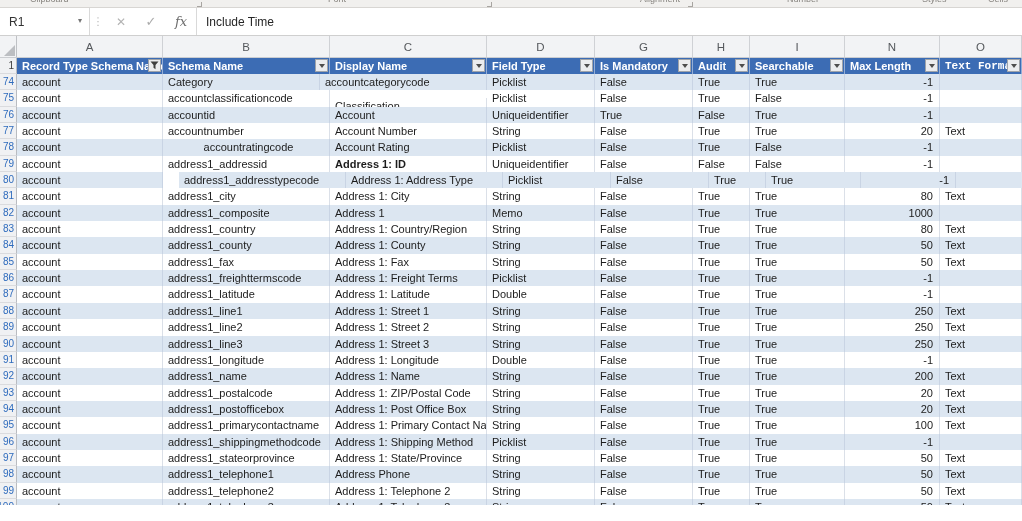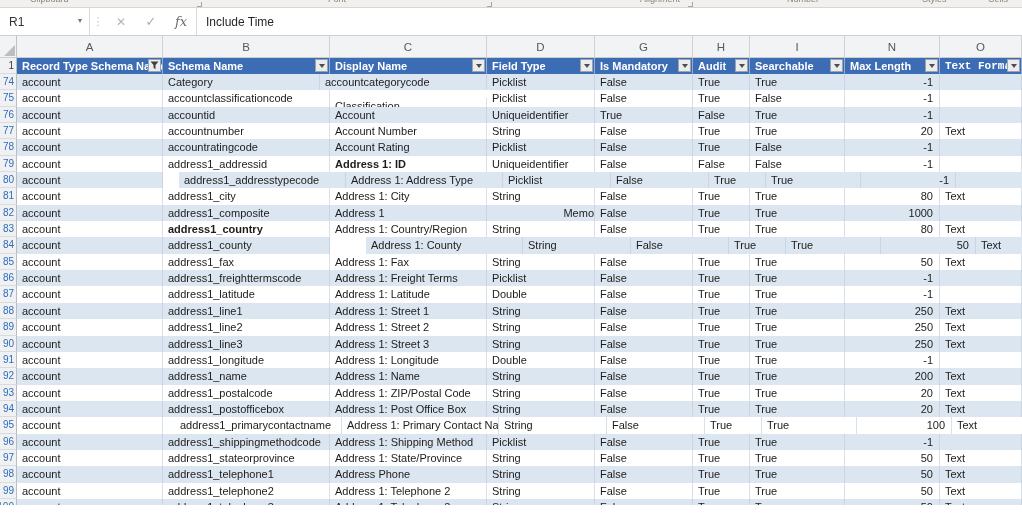--- a/index.html
+++ b/index.html
@@ -181,21 +181,21 @@
         <div class="cell" style="width: 108px; flex: 0 0 108px;">String</div>
         <div class="cell" style="width: 98px; flex: 0 0 98px;">False</div>
         <div class="cell" style="width: 57px; flex: 0 0 57px;">True</div>
         <div class="cell" style="width: 95px; flex: 0 0 95px;">True</div>
         <div class="cell num" style="width: 95px; flex: 0 0 95px;">20</div>
         <div class="cell" style="width: 82px; flex: 0 0 82px;">Text</div>
       </div>
       <div class="grid-row banded">
         <div class="gutter">78</div>
         <div class="cell" style="width: 146px; flex: 0 0 146px;">account</div>
-        <div class="cell" style="width: 167px; flex: 0 0 167px;">accountratingcode</div>
+        <div class="cell" style="width: 167px; flex: 0 0 167px; text-align: center;">accountratingcode</div>
         <div class="cell" style="width: 157px; flex: 0 0 157px;">Account Rating</div>
         <div class="cell" style="width: 108px; flex: 0 0 108px;">Picklist</div>
         <div class="cell" style="width: 98px; flex: 0 0 98px;">False</div>
         <div class="cell" style="width: 57px; flex: 0 0 57px;">True</div>
         <div class="cell" style="width: 95px; flex: 0 0 95px;">False</div>
         <div class="cell num" style="width: 95px; flex: 0 0 95px;">-1</div>
         <div class="cell" style="width: 82px; flex: 0 0 82px;"></div>
       </div>
       <div class="grid-row">
         <div class="gutter">79</div>
@@ -231,44 +231,44 @@
         <div class="cell" style="width: 57px; flex: 0 0 57px;">True</div>
         <div class="cell" style="width: 95px; flex: 0 0 95px;">True</div>
         <div class="cell num" style="width: 95px; flex: 0 0 95px;">80</div>
         <div class="cell" style="width: 82px; flex: 0 0 82px;">Text</div>
       </div>
       <div class="grid-row banded">
         <div class="gutter">82</div>
         <div class="cell" style="width: 146px; flex: 0 0 146px;">account</div>
         <div class="cell" style="width: 167px; flex: 0 0 167px;">address1_composite</div>
         <div class="cell" style="width: 157px; flex: 0 0 157px;">Address 1</div>
-        <div class="cell" style="width: 108px; flex: 0 0 108px; text-align: right;">Memo</div>
+        <div class="cell" style="width: 108px; flex: 0 0 108px;">Memo</div>
         <div class="cell" style="width: 98px; flex: 0 0 98px;">False</div>
         <div class="cell" style="width: 57px; flex: 0 0 57px;">True</div>
         <div class="cell" style="width: 95px; flex: 0 0 95px;">True</div>
         <div class="cell num" style="width: 95px; flex: 0 0 95px;">1000</div>
         <div class="cell" style="width: 82px; flex: 0 0 82px;"></div>
       </div>
       <div class="grid-row">
         <div class="gutter">83</div>
         <div class="cell" style="width: 146px; flex: 0 0 146px;">account</div>
-        <div class="cell" style="width: 167px; flex: 0 0 167px; font-weight: bold;">address1_country</div>
+        <div class="cell" style="width: 167px; flex: 0 0 167px;">address1_country</div>
         <div class="cell" style="width: 157px; flex: 0 0 157px;">Address 1: Country/Region</div>
         <div class="cell" style="width: 108px; flex: 0 0 108px;">String</div>
         <div class="cell" style="width: 98px; flex: 0 0 98px;">False</div>
         <div class="cell" style="width: 57px; flex: 0 0 57px;">True</div>
         <div class="cell" style="width: 95px; flex: 0 0 95px;">True</div>
         <div class="cell num" style="width: 95px; flex: 0 0 95px;">80</div>
         <div class="cell" style="width: 82px; flex: 0 0 82px;">Text</div>
       </div>
       <div class="grid-row banded">
         <div class="gutter">84</div>
         <div class="cell" style="width: 146px; flex: 0 0 146px;">account</div>
         <div class="cell" style="width: 167px; flex: 0 0 167px;">address1_county</div>
-        <div class="cell" style="width: 157px; flex: 0 0 157px; margin-left: 36px;">Address 1: County</div>
+        <div class="cell" style="width: 157px; flex: 0 0 157px;">Address 1: County</div>
         <div class="cell" style="width: 108px; flex: 0 0 108px;">String</div>
         <div class="cell" style="width: 98px; flex: 0 0 98px;">False</div>
         <div class="cell" style="width: 57px; flex: 0 0 57px;">True</div>
         <div class="cell" style="width: 95px; flex: 0 0 95px;">True</div>
         <div class="cell num" style="width: 95px; flex: 0 0 95px;">50</div>
         <div class="cell" style="width: 82px; flex: 0 0 82px;">Text</div>
       </div>
       <div class="grid-row">
         <div class="gutter">85</div>
         <div class="cell" style="width: 146px; flex: 0 0 146px;">account</div>
@@ -385,21 +385,21 @@
         <div class="cell" style="width: 108px; flex: 0 0 108px;">String</div>
         <div class="cell" style="width: 98px; flex: 0 0 98px;">False</div>
         <div class="cell" style="width: 57px; flex: 0 0 57px;">True</div>
         <div class="cell" style="width: 95px; flex: 0 0 95px;">True</div>
         <div class="cell num" style="width: 95px; flex: 0 0 95px;">20</div>
         <div class="cell" style="width: 82px; flex: 0 0 82px;">Text</div>
       </div>
       <div class="grid-row">
         <div class="gutter">95</div>
         <div class="cell" style="width: 146px; flex: 0 0 146px;">account</div>
-        <div class="cell" style="width: 167px; flex: 0 0 167px; margin-left: 12px;">address1_primarycontactname</div>
+        <div class="cell" style="width: 167px; flex: 0 0 167px;">address1_primarycontactname</div>
         <div class="cell" style="width: 157px; flex: 0 0 157px;">Address 1: Primary Contact Name</div>
         <div class="cell" style="width: 108px; flex: 0 0 108px;">String</div>
         <div class="cell" style="width: 98px; flex: 0 0 98px;">False</div>
         <div class="cell" style="width: 57px; flex: 0 0 57px;">True</div>
         <div class="cell" style="width: 95px; flex: 0 0 95px;">True</div>
         <div class="cell num" style="width: 95px; flex: 0 0 95px;">100</div>
         <div class="cell" style="width: 82px; flex: 0 0 82px;">Text</div>
       </div>
       <div class="grid-row banded">
         <div class="gutter">96</div>

